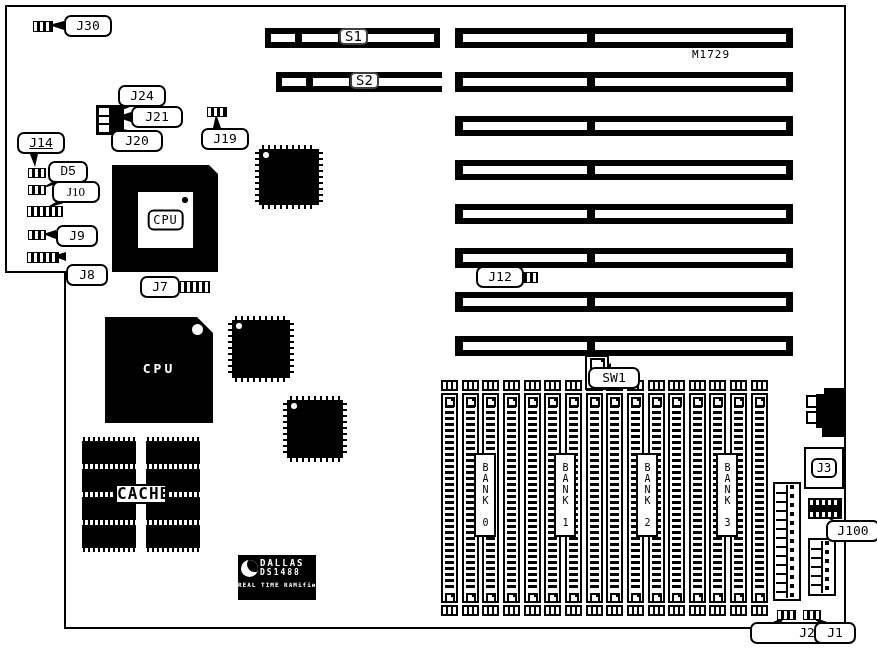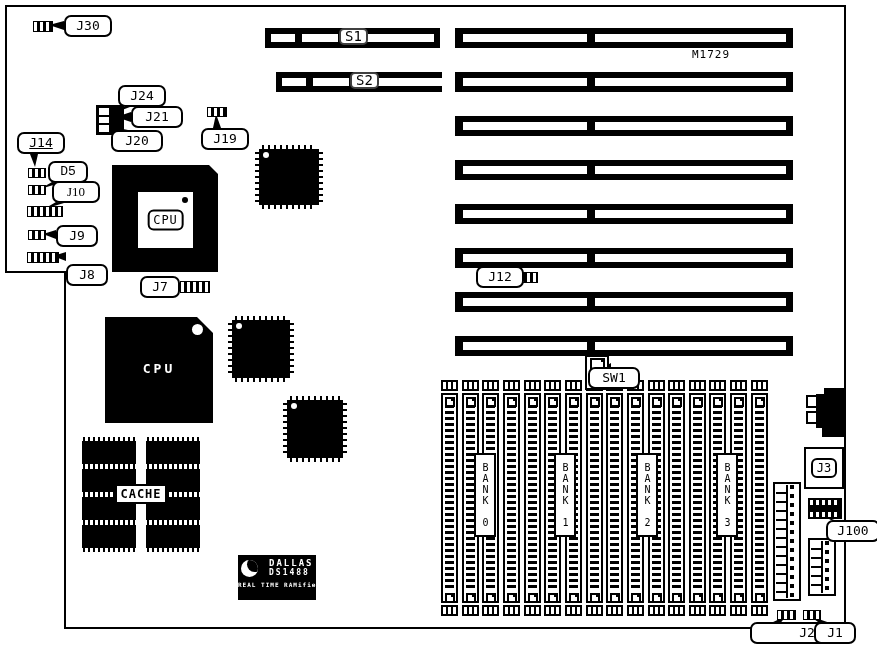--- a/index.html
+++ b/index.html
@@ -51,27 +51,27 @@
   .qfp .dot{position:absolute;left:8px;top:7px;width:6px;height:6px;border-radius:50%;background:#fff;z-index:2;}
   
   #cache-grid{position:absolute;left:82px;top:441px;z-index:3;display:grid;
               grid-template-columns:54px 54px;grid-auto-rows:23px;column-gap:10px;row-gap:5px;}
   .chip-cache{position:relative;background:#000;}
   .chip-cache::before{content:"";position:absolute;left:1px;right:1px;top:-4px;height:4px;
               background:repeating-linear-gradient(90deg,#000 0 2px,transparent 2px 5px);}
   .chip-cache::after{content:"";position:absolute;left:1px;right:1px;bottom:-4px;height:4px;
               background:repeating-linear-gradient(90deg,#000 0 2px,transparent 2px 5px);}
   .cache-plate{position:absolute;left:115px;top:484px;width:48px;height:16px;z-index:6;background:#fff;
-               border:2px solid #000;font-size:12px;line-height:16px;font-weight:bold;text-align:center;letter-spacing:1px;}
+               border:2px solid #000;font-size:16px;line-height:16px;font-weight:bold;text-align:center;letter-spacing:1px;}
   
   .dallas{position:absolute;left:238px;top:555px;width:78px;height:45px;background:#000;z-index:3;color:#fff;}
   .dallas .row{display:flex;align-items:center;padding:3px 2px 0 3px;}
   .dallas-logo{width:17px;height:17px;border-radius:50%;background:#fff;position:relative;overflow:hidden;flex:0 0 auto;}
   .dallas-logo::after{content:"";position:absolute;left:6px;top:-3px;width:15px;height:15px;border-radius:50%;background:#000;}
-  .dallas .names{margin-left:11px;}
+  .dallas .names{margin-left:2px;}
   .dallas .brand{font-size:9px;font-weight:bold;letter-spacing:2px;line-height:10px;}
   .dallas .part{font-size:8px;font-weight:bold;letter-spacing:2px;line-height:10px;}
   .dallas .sub{font-size:6px;font-weight:bold;letter-spacing:1px;text-align:center;margin-top:3px;white-space:nowrap;}
   
   #simm-area{position:absolute;left:441px;top:380px;width:332px;height:232px;z-index:3;}
   .simm{position:absolute;top:0;width:17px;height:232px;}
   .simm .endbox{height:7px;border:2px solid #000;background:
         repeating-linear-gradient(90deg,transparent 0 3px,#000 3px 5px);background-color:#fff;}
   .simm .bodyx{height:206px;margin-top:2px;margin-bottom:2px;border:2px solid #000;background:#fff;
         display:flex;flex-direction:column;}

